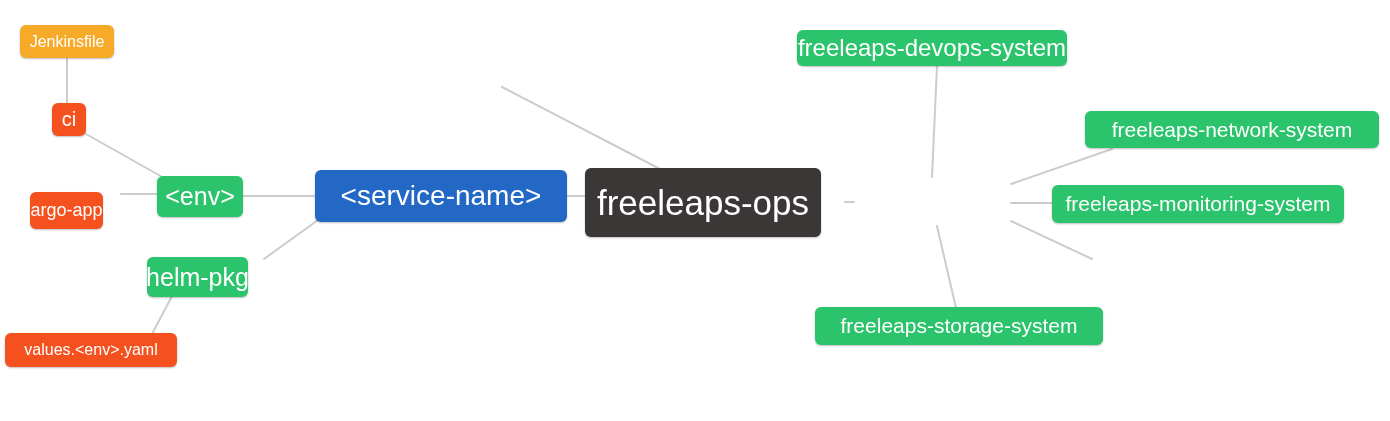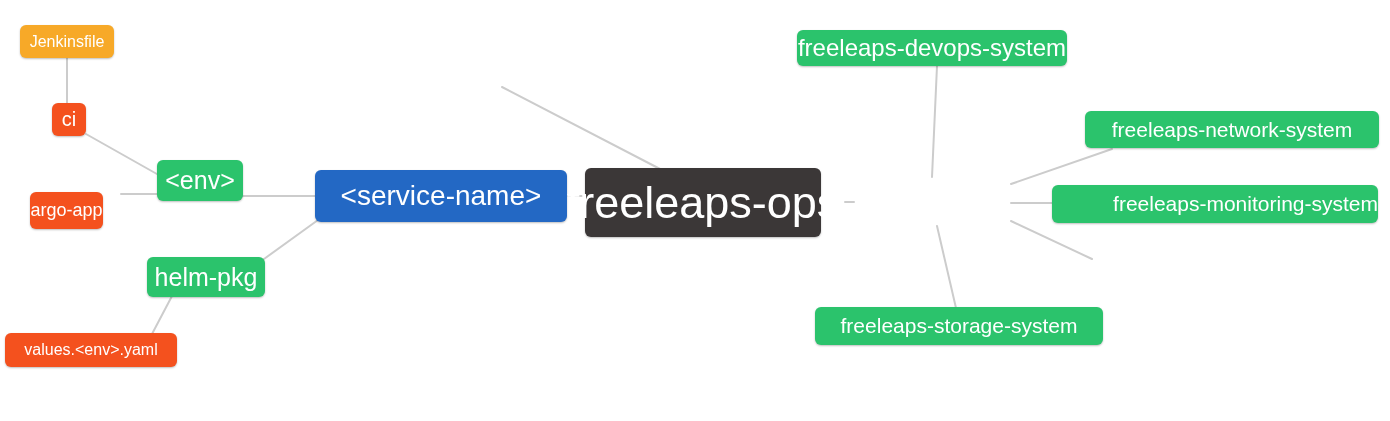--- a/index.html
+++ b/index.html
@@ -46,30 +46,30 @@
   }
   .blue{background:var(--blue);}
   .green{background:var(--green);}
   .orange{background:var(--orange);}
   .red{background:var(--red);}
   .dark{background:var(--dark);}
 
   .n-jenkinsfile{left:20px; top:25px;  width:94px;  height:33px; font-size:16px;}
   .n-ci        {left:52px; top:103px; width:34px;  height:33px; font-size:20px;text-align:right;}
   .n-argo      {left:30px; top:176px; width:73px;  height:37px; font-size:18px;margin-top:16px;}
-  .n-env       {left:157px;top:160px; width:86px;  height:41px; font-size:25px;}
-  .n-helm      {left:147px;top:257px; width:118px; height:40px; font-size:25px;justify-content:center;}
+  .n-env       {left:157px;top:176px; width:86px;  height:41px; font-size:25px;}
+  .n-helm      {left:147px;top:257px; width:101px; height:40px; font-size:25px;justify-content:center;}
   .n-values    {left:5px;  top:333px; width:172px; height:34px; font-size:16px;justify-content:center;}
   .n-pipeline  {left:315px;top:37px;  width:277px; height:51px; font-size:28px;}
   .n-service   {left:315px;top:170px; width:252px; height:52px; font-size:28px;text-align:right;}
-  .n-ops       {left:585px;top:168px; width:236px; height:69px; font-size:45px;}
+  .n-ops       {left:585px;top:168px; width:236px; height:69px; font-size:35px;}
   .n-manifests {left:851px;top:176px; width:161px; height:51px; font-size:28px;}
   .n-devops    {left:797px;top:30px;  width:270px; height:36px; font-size:24px;}
   .n-network   {left:1053px;top:111px;width:294px; height:37px; font-size:21px;margin-left:32px;}
-  .n-monitoring{left:1052px;top:185px;width:326px; height:38px; font-size:21px;justify-content:flex-end;}
+  .n-monitoring{left:1052px;top:185px;width:292px; height:38px; font-size:21px;}
   .n-controls  {left:1058px;top:258px;width:297px; height:38px; font-size:21px;}
   .n-storage   {left:815px;top:307px; width:288px; height:38px; font-size:21px;text-align:right;}
 </style>
 </head>
 <body>
 
 <div class="canvas">
 
   <svg class="edges" viewBox="0 0 1390 421" xmlns="http://www.w3.org/2000/svg">
     <line x1="67" y1="57" x2="67" y2="104"></line>

